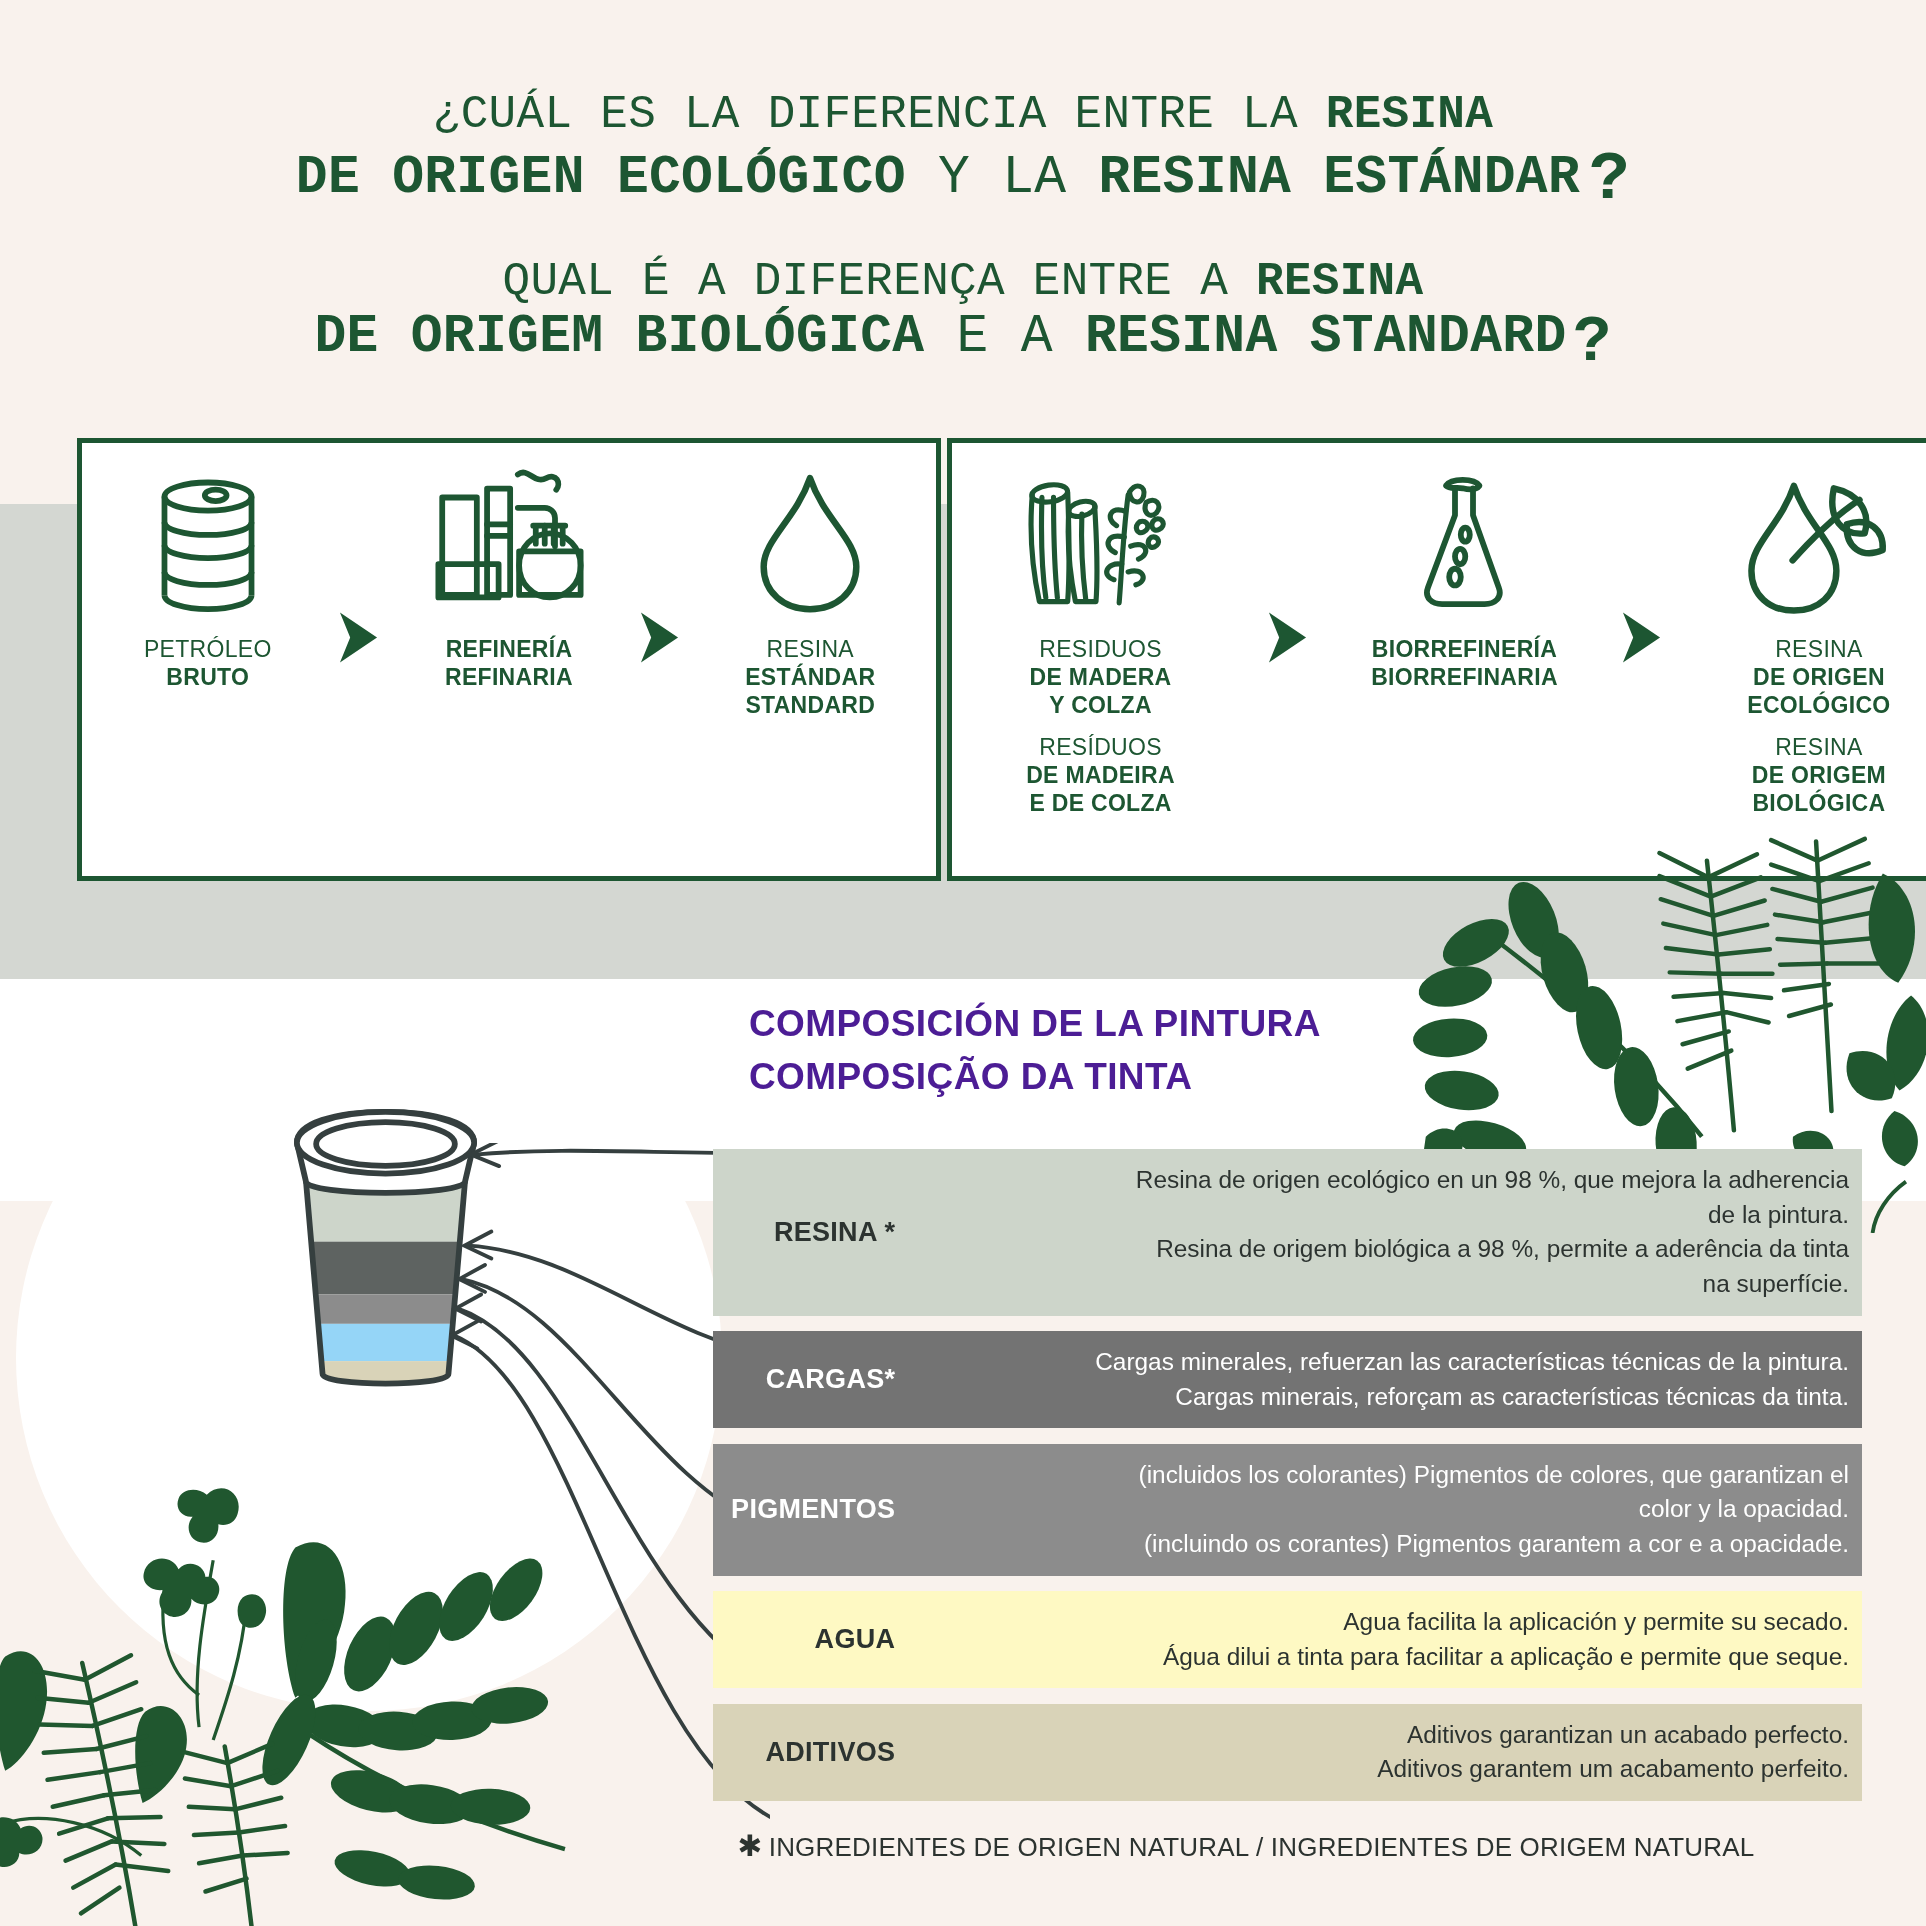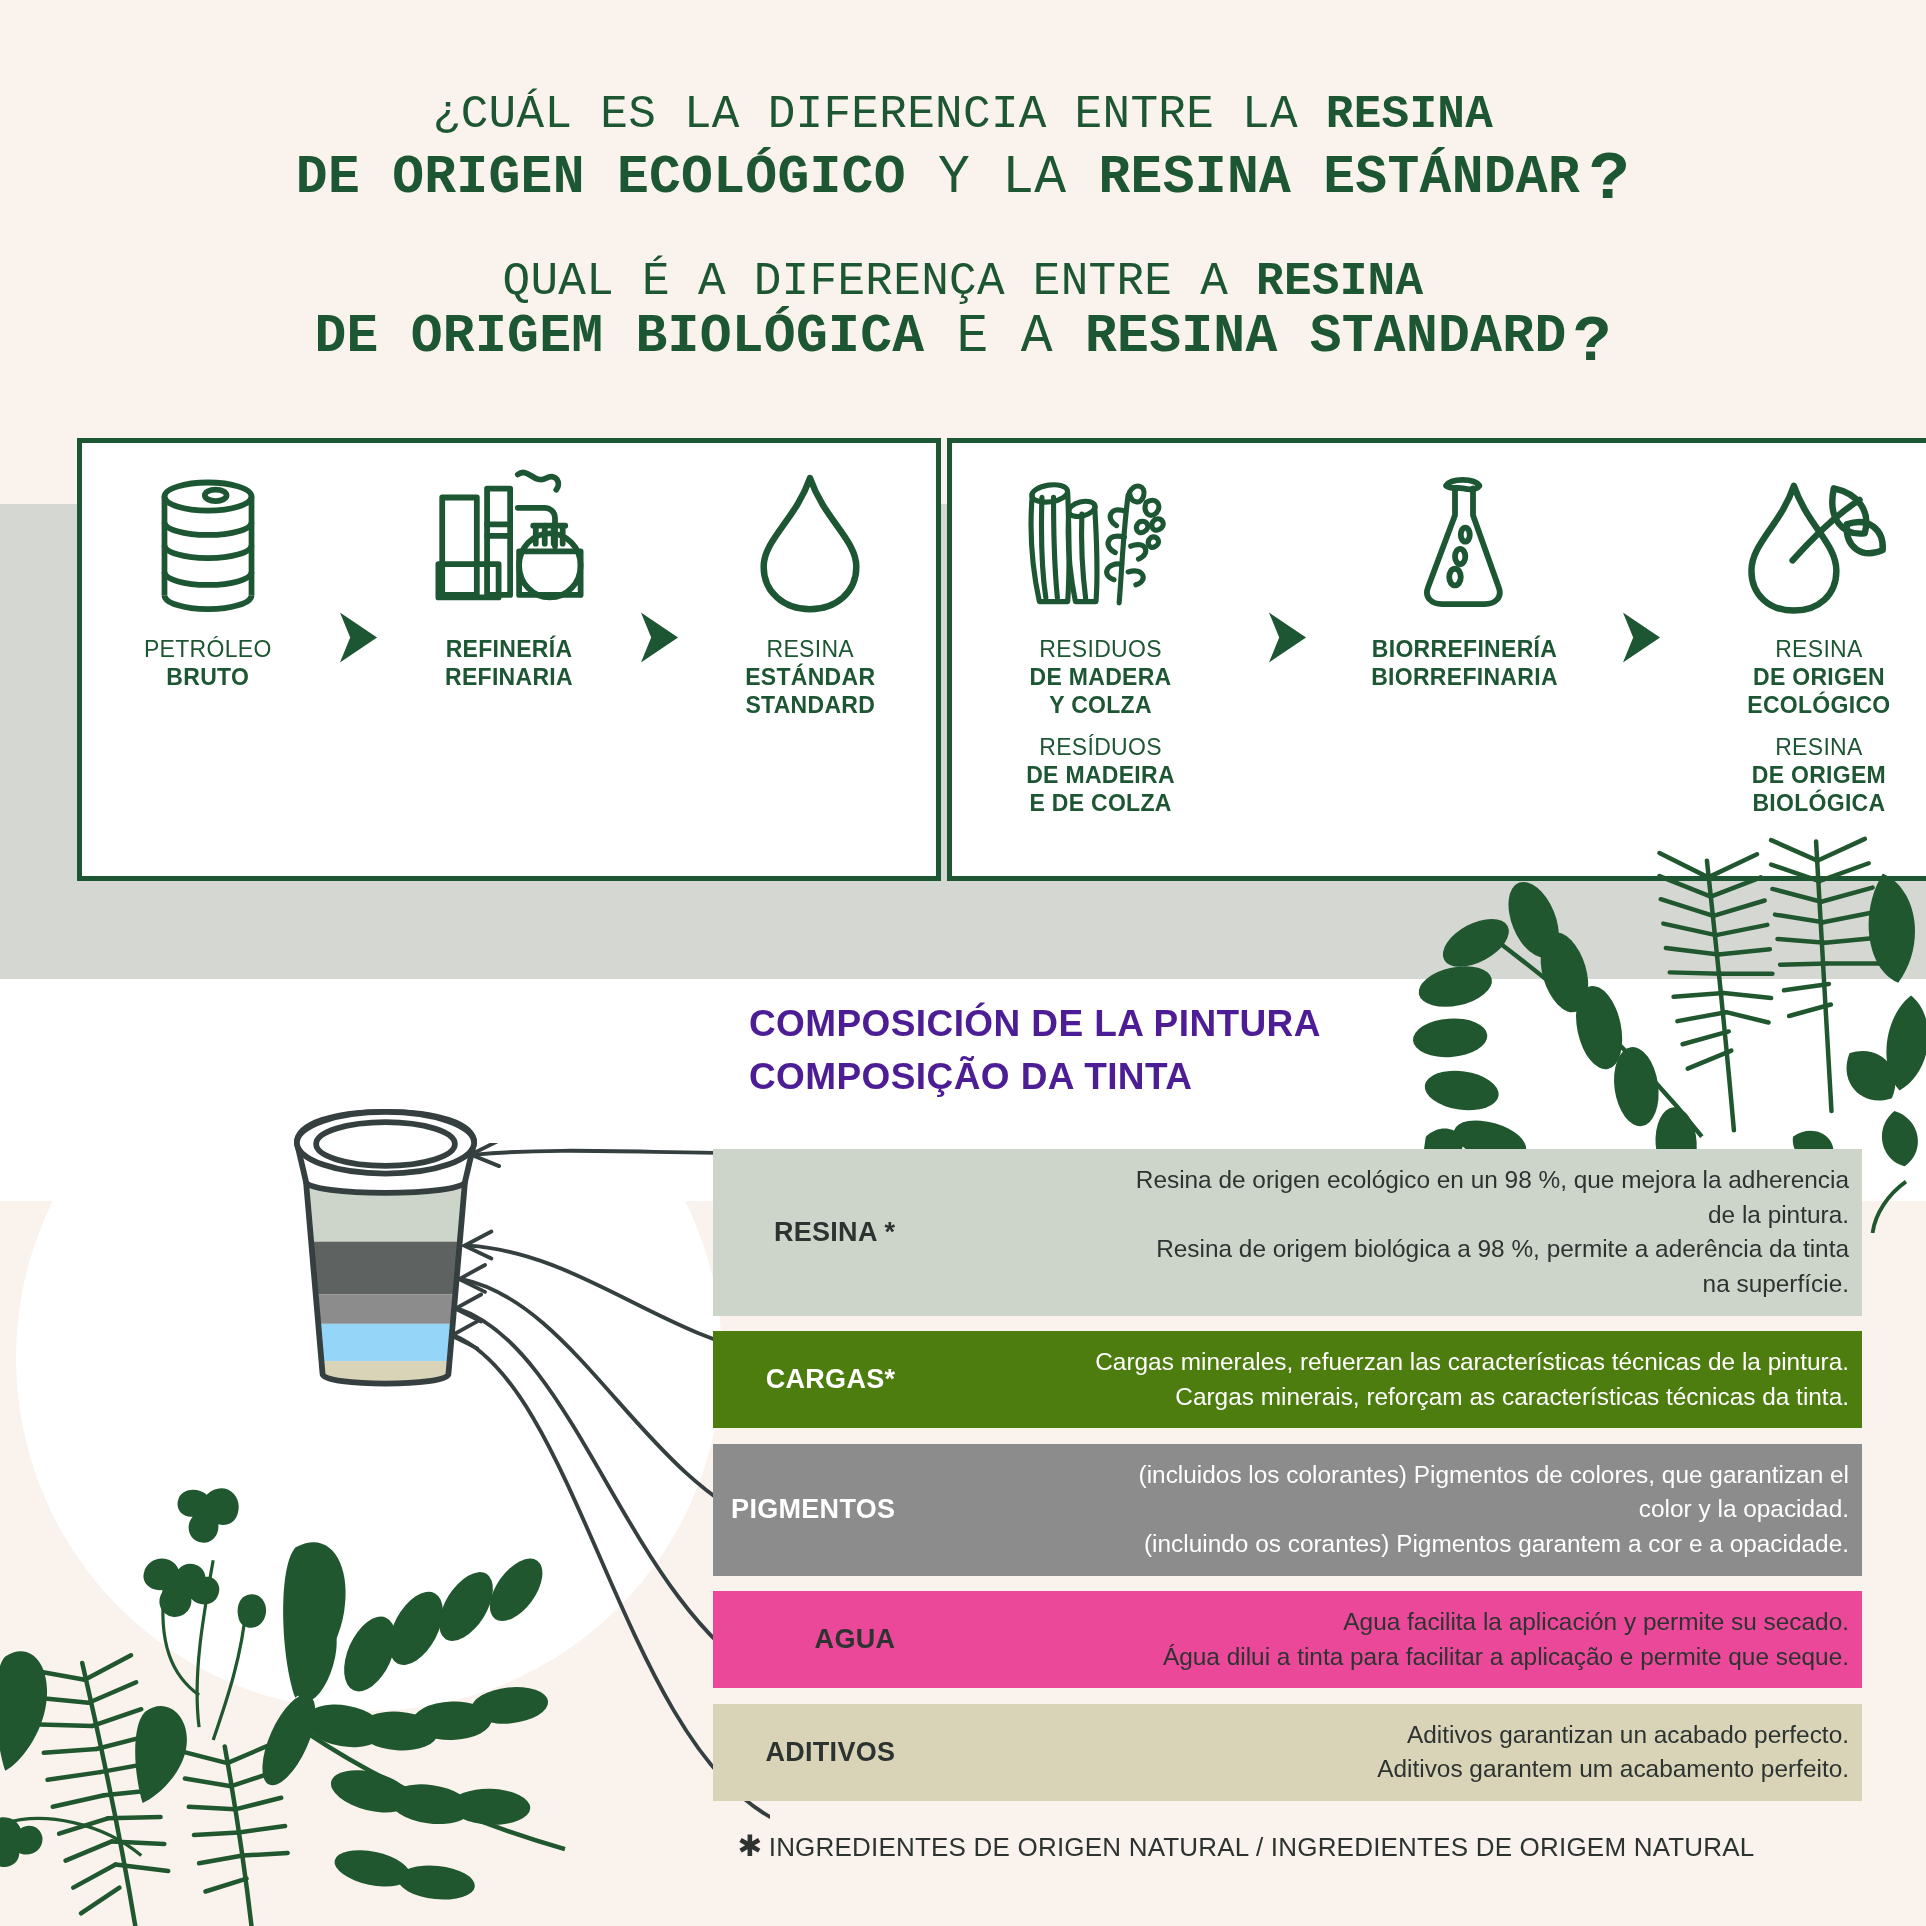--- a/index.html
+++ b/index.html
@@ -92,23 +92,23 @@
   }
   .comp-key{
     width:199px;flex:0 0 199px;text-align:right;padding-right:16.7px;
     font-size:27px;font-weight:700;letter-spacing:0.3px;box-sizing:border-box;
   }
   .comp-desc{
     flex:1;font-size:24.4px;line-height:1.42;padding:14px 13px 14px 0;text-align:right;
   }
   .comp-desc div{white-space:nowrap;}
   .row-resina{background:#cdd5ca;color:#2c3330;}
-  .row-cargas{background:#4d7c0f;color:#ffffff;}
+  .row-cargas{background:#737373;color:#ffffff;}
   .row-pigmentos{background:#8c8c8c;color:#ffffff;}
-  .row-agua{background:#ec4899;color:#2c3330;}
+  .row-agua{background:#fef9c3;color:#2c3330;}
   .row-aditivos{background:#d9d3b8;color:#2c3330;}
 
   #comp-footnote{
     margin-top:28px;padding-left:24.4px;color:#2c3330;
     font-size:26px;font-weight:400;letter-spacing:0.2px;white-space:nowrap;
   }
   #comp-footnote .ast{font-size:29.5px;margin-right:6.4px;}
 
   
   #plants-right{position:absolute;left:1400px;top:835px;width:533px;height:398px;}

